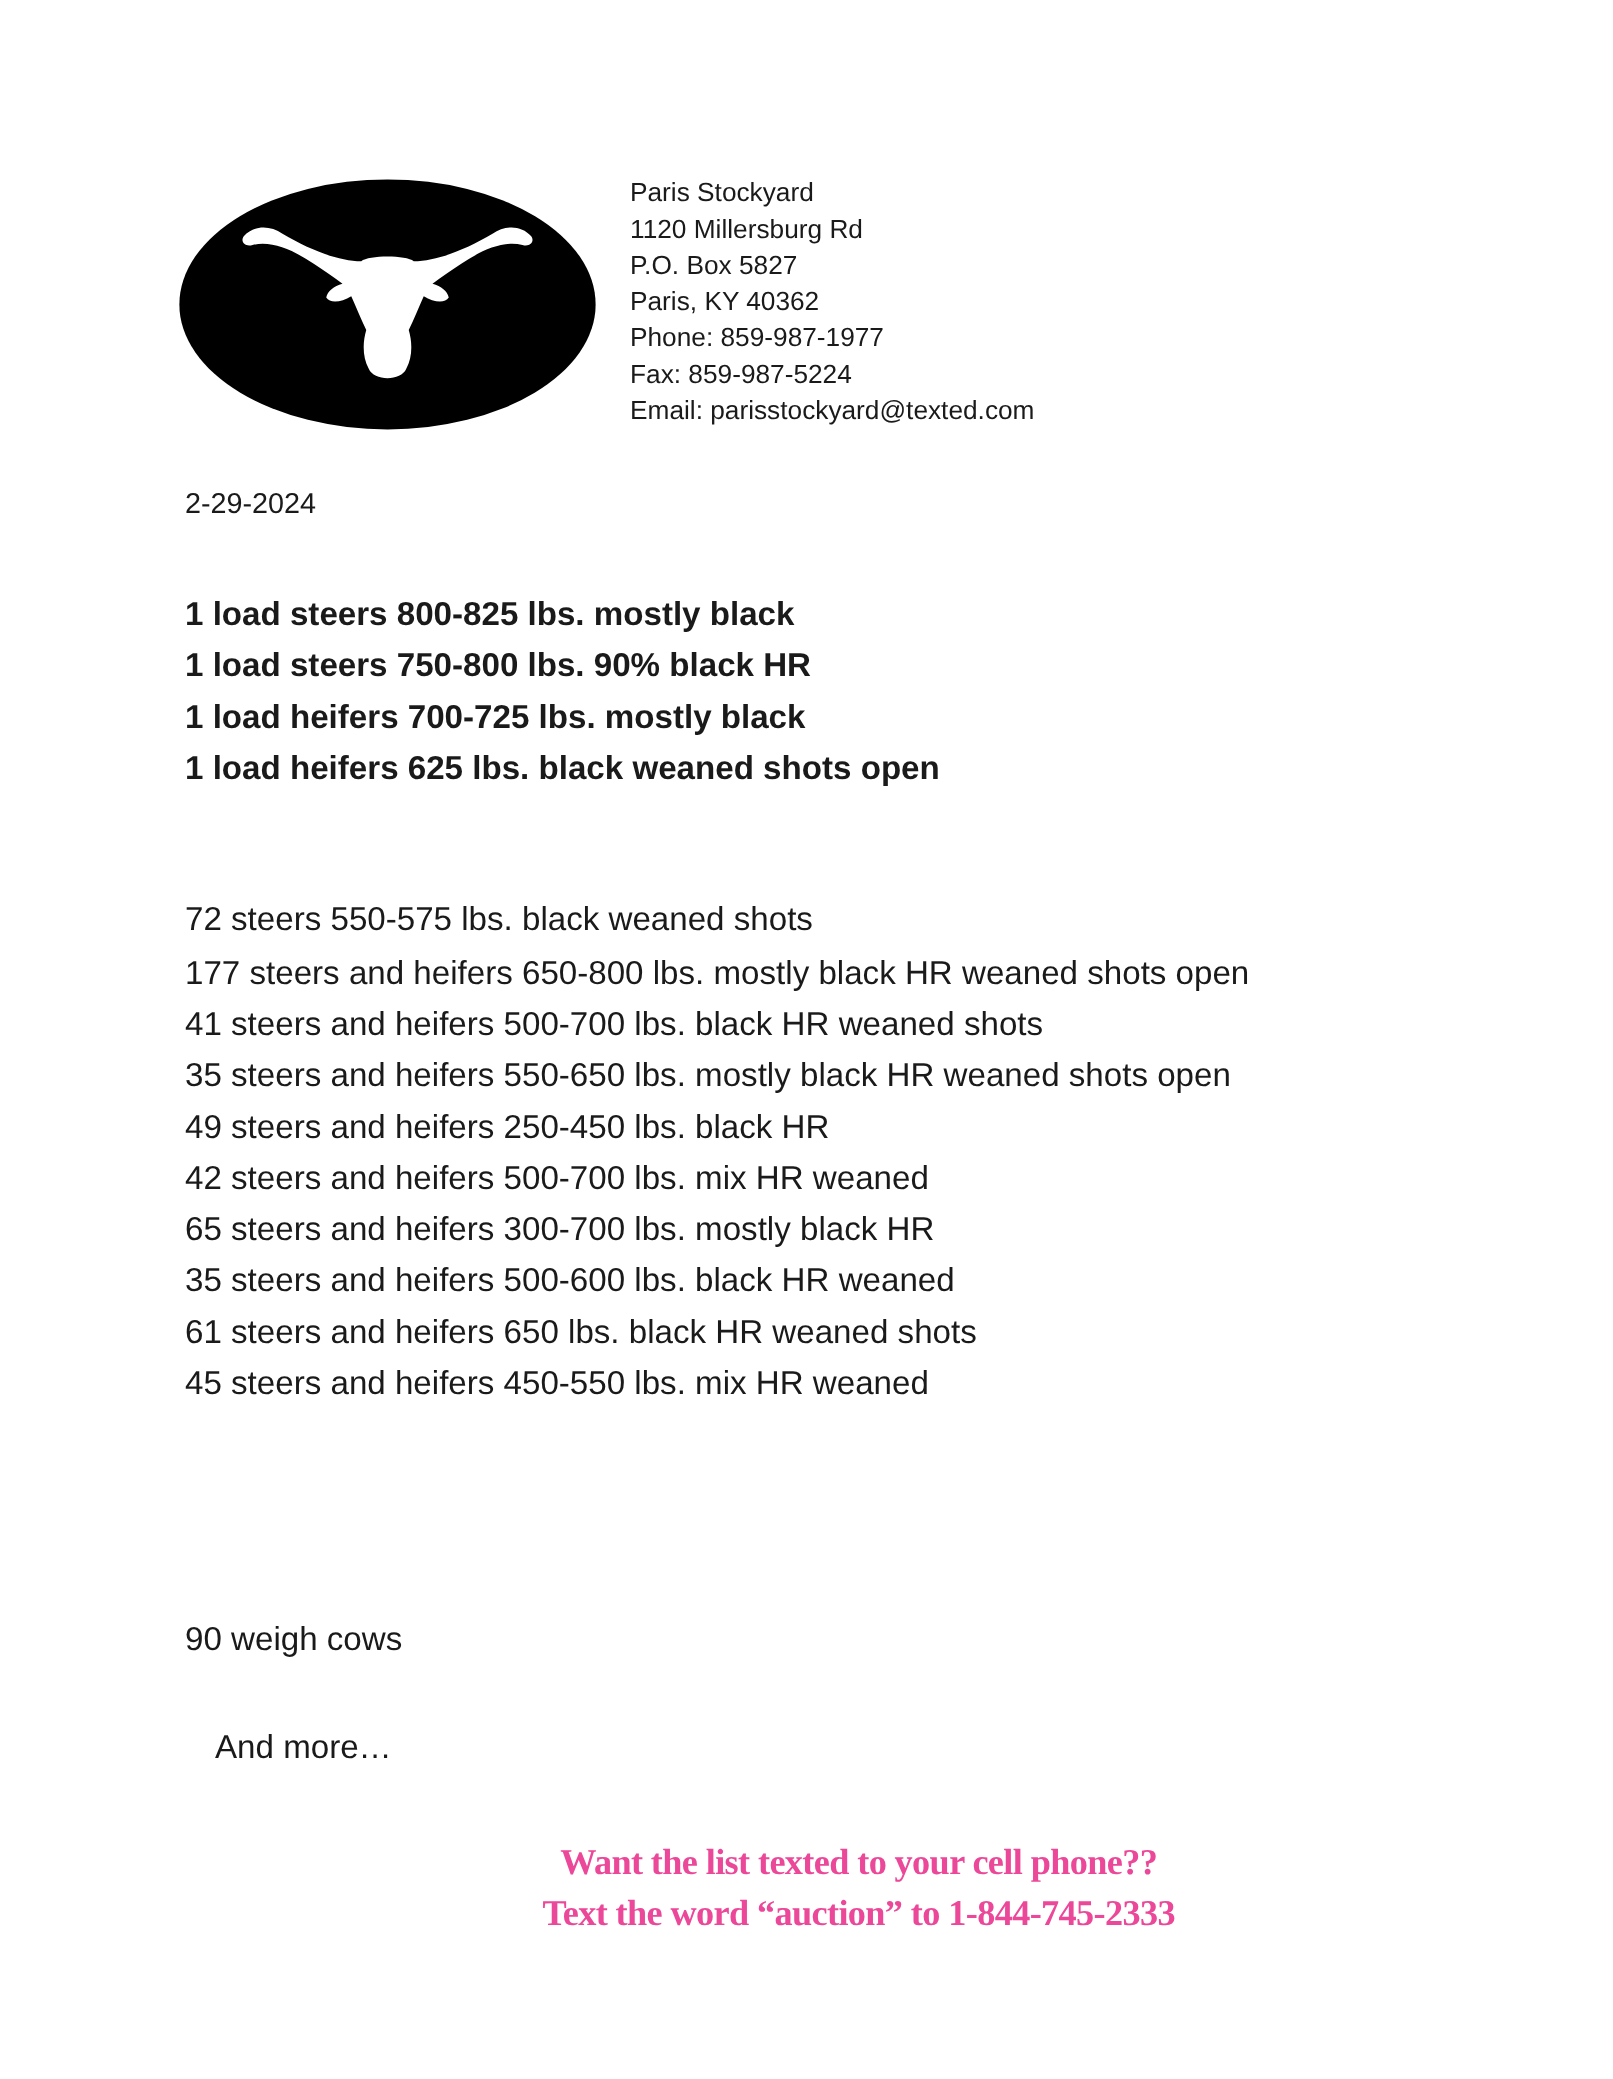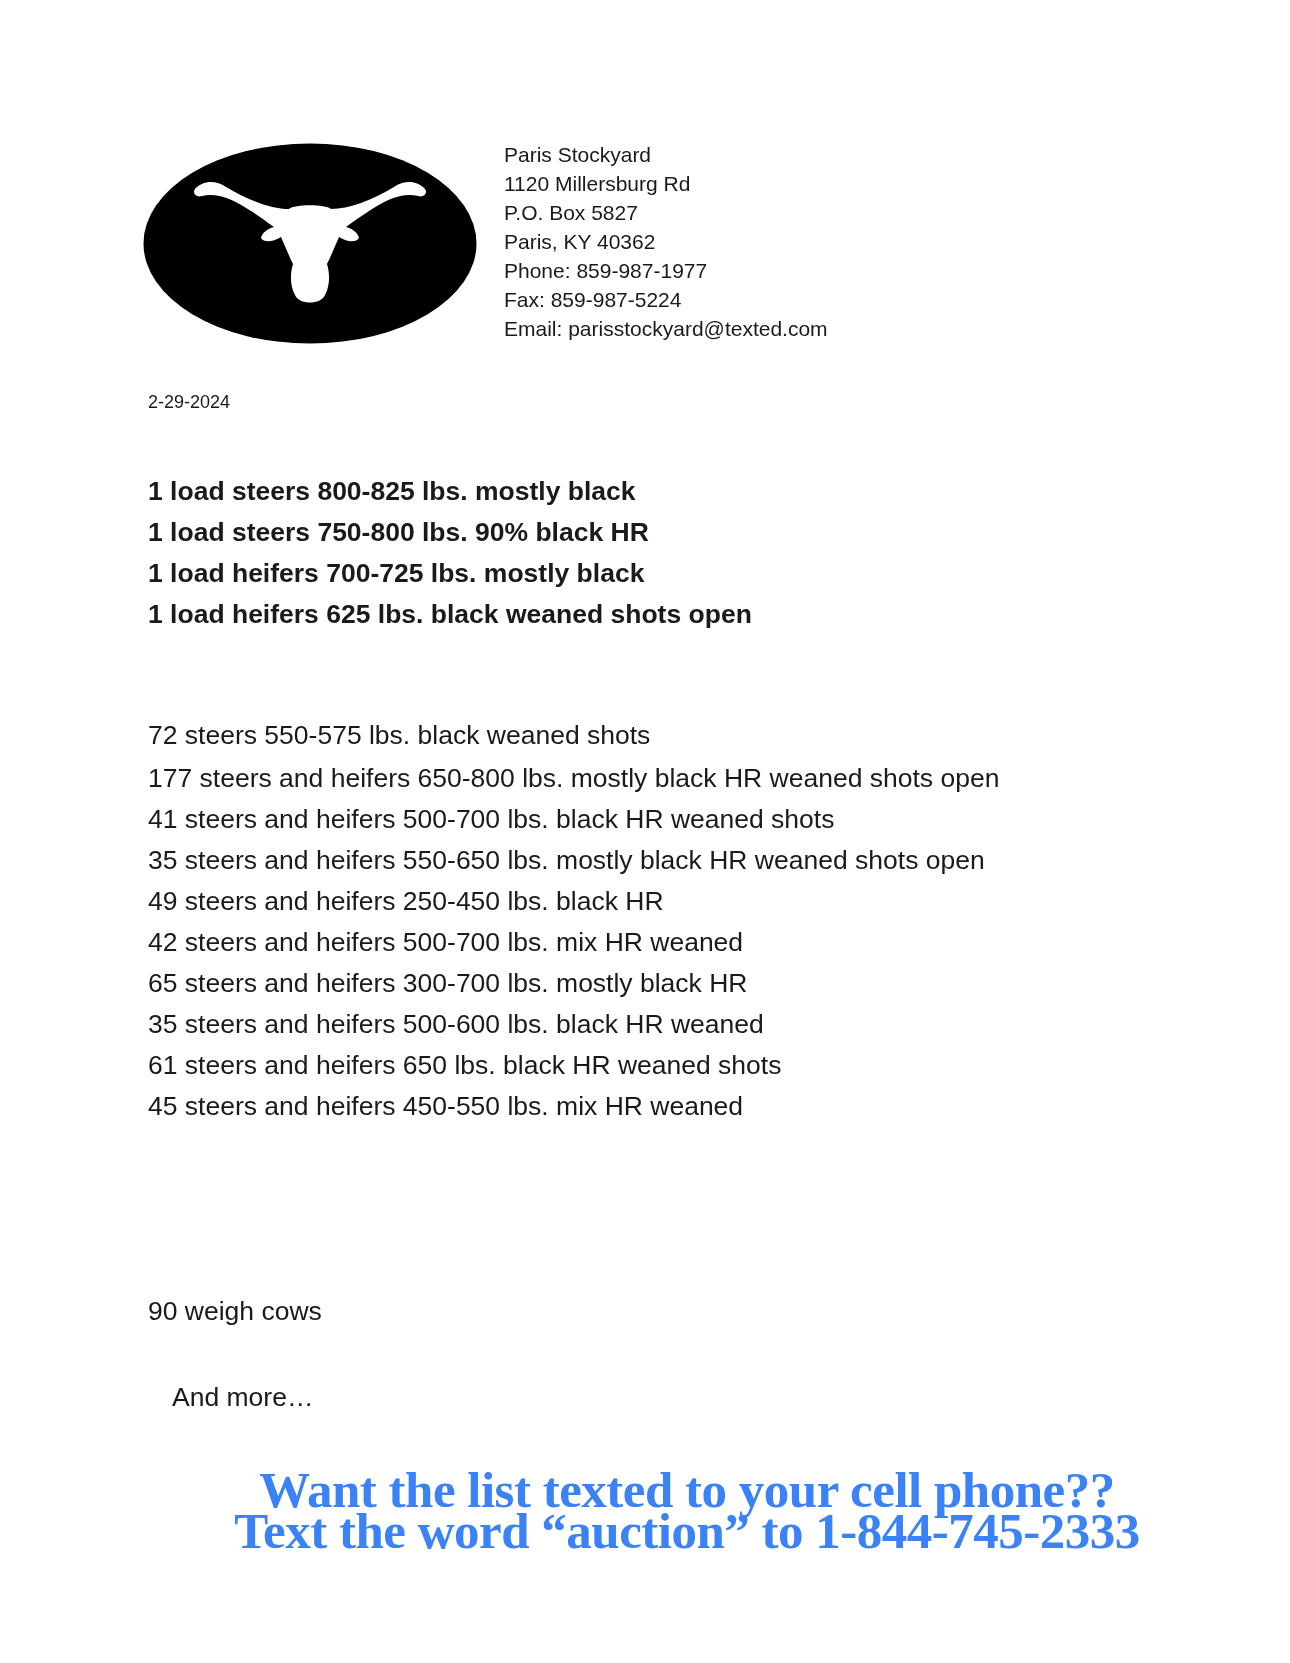--- a/index.html
+++ b/index.html
@@ -26,21 +26,21 @@
     left: 504px;
     top: 140px;
     font-size: 21px;
     line-height: 29px;
     white-space: nowrap;
   }
   .date-line {
     position: absolute;
     left: 148px;
     top: 387px;
-    font-size: 18px;
+    font-size: 23px;
     line-height: 30px;
   }
   .lots {
     position: absolute;
     left: 148px;
     font-size: 26.5px;
     line-height: 41px;
     white-space: nowrap;
   }
   #g-load    { top: 471px; font-weight: bold; }
@@ -52,24 +52,24 @@
   .footer {
     position: absolute;
     left: 0;
     top: 1470px;
     width: 1290px;
     box-sizing: border-box;
     padding-left: 84px;
     text-align: center;
     font-family: "Liberation Serif", serif;
     font-weight: bold;
-    font-size: 51px;
+    font-size: 29px;
     line-height: 41px;
     letter-spacing: -0.5px;
-    color: #3b82f6;
+    color: #ec4899;
     white-space: nowrap;
   }
 </style>
 </head>
 <body>
 
 <div class="page">
 
   <div class="logo">
     <svg viewBox="0 0 334 201" xmlns="http://www.w3.org/2000/svg">

